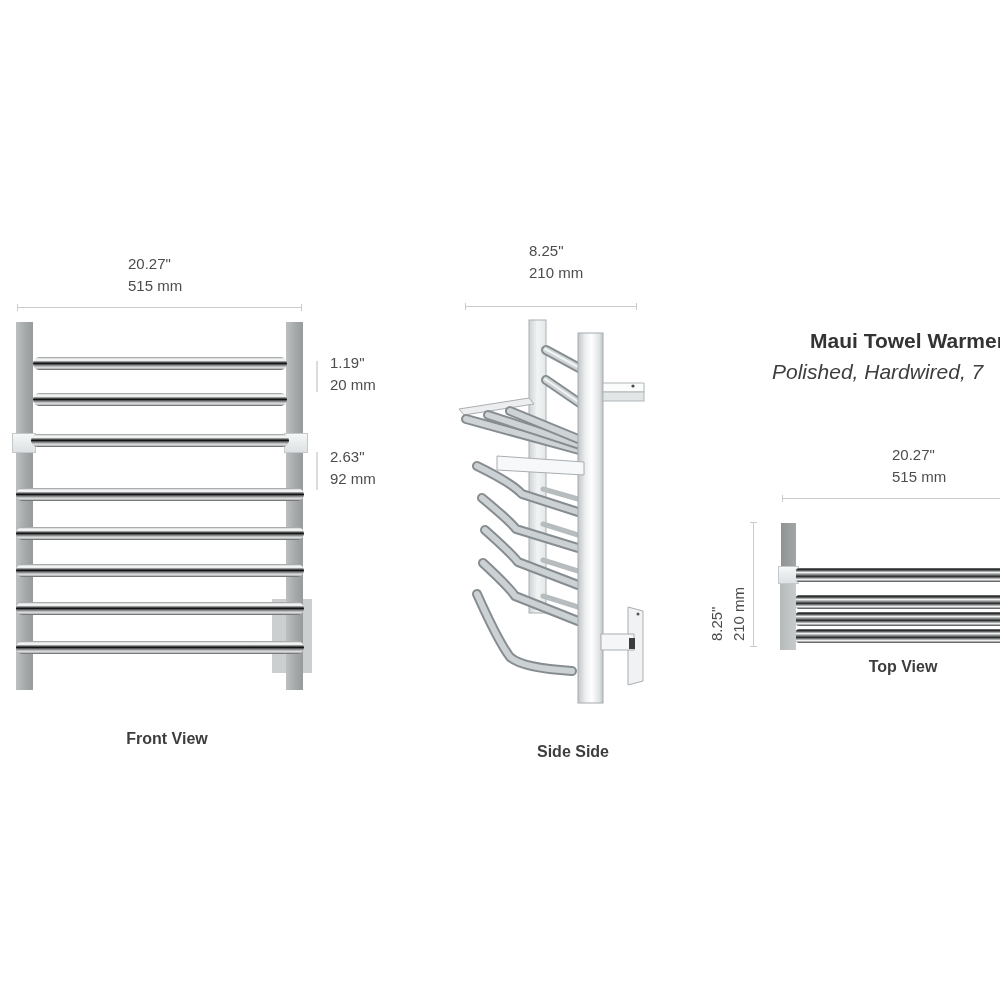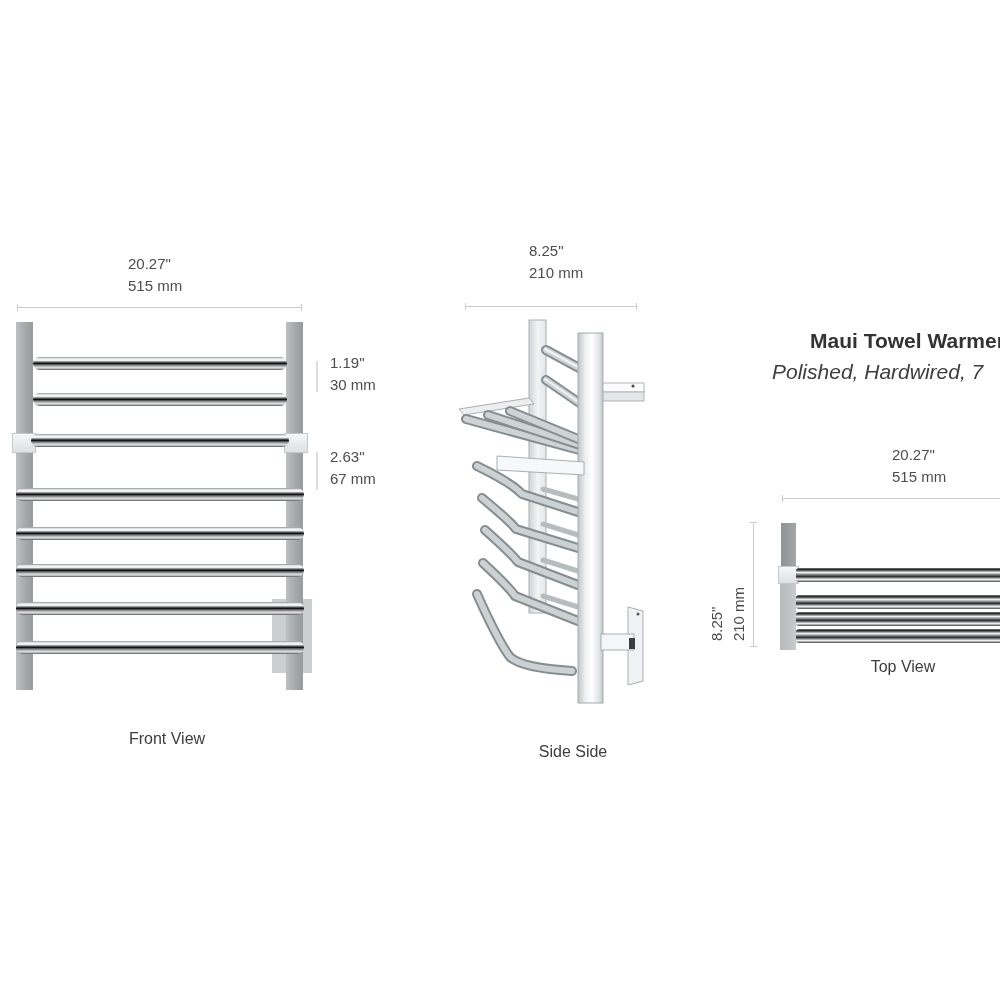--- a/index.html
+++ b/index.html
@@ -1,21 +1,21 @@
 <!DOCTYPE html>
 <html><head>
 <meta charset="utf-8">
 <style>
   html,body{margin:0;padding:0;background:#ffffff;}
   .screen{
     position:relative;width:1000px;height:1000px;overflow:hidden;
     background:#ffffff;font-family:"Liberation Sans",sans-serif;
   }
   .dim-text{position:absolute;color:#4d4d4d;font-size:15px;line-height:22px;white-space:nowrap;}
-  .view-label{position:absolute;color:#3d3d3d;font-size:16px;font-weight:normal;white-space:nowrap;transform:translateX(-50%);}
+  .view-label{position:absolute;color:#3d3d3d;font-size:16px;font-weight:bold;white-space:nowrap;transform:translateX(-50%);}
   .dline{position:absolute;background:#cbcbcb;}
   .dline-light{position:absolute;background:#dcdcdc;}
   .post{
     position:absolute;width:17px;
     background:linear-gradient(90deg,#bcc0c1 0%,#a9adae 45%,#969a9b 100%);
   }
   .bracket{
     position:absolute;width:24px;height:20px;box-sizing:border-box;
     background:linear-gradient(180deg,#f5f7f8,#dde1e3);
     border:1px solid #c4c8ca;
@@ -62,27 +62,27 @@
     <div class="bar" style="left:31px;top:434px;width:258px;"></div>
     <div class="bar" style="left:16px;top:488px;width:288px;"></div>
     <div class="bar" style="left:16px;top:527px;width:288px;"></div>
     <div class="bar" style="left:16px;top:564px;width:288px;"></div>
     <div class="bar" style="left:16px;top:602px;width:288px;"></div>
     <div class="bar" style="left:16px;top:641px;width:288px;"></div>
 
     <div class="dline-light" style="left:316px;top:361px;width:2px;height:31px;"></div>
     <div class="dim-text" style="left:330px;top:352px;">
       <div>1.19"</div>
-      <div>30 mm</div>
+      <div>20 mm</div>
     </div>
 
     <div class="dline-light" style="left:316px;top:452px;width:2px;height:38px;"></div>
     <div class="dim-text" style="left:330px;top:446px;">
       <div>2.63"</div>
-      <div>67 mm</div>
+      <div>92 mm</div>
     </div>
 
     <div class="view-label" style="left:167px;top:730px;">Front View</div>
   </div>
 
   <div>
 
     <div class="dim-text" style="left:529px;top:240px;">
       <div>8.25"</div>
       <div>210 mm</div>

